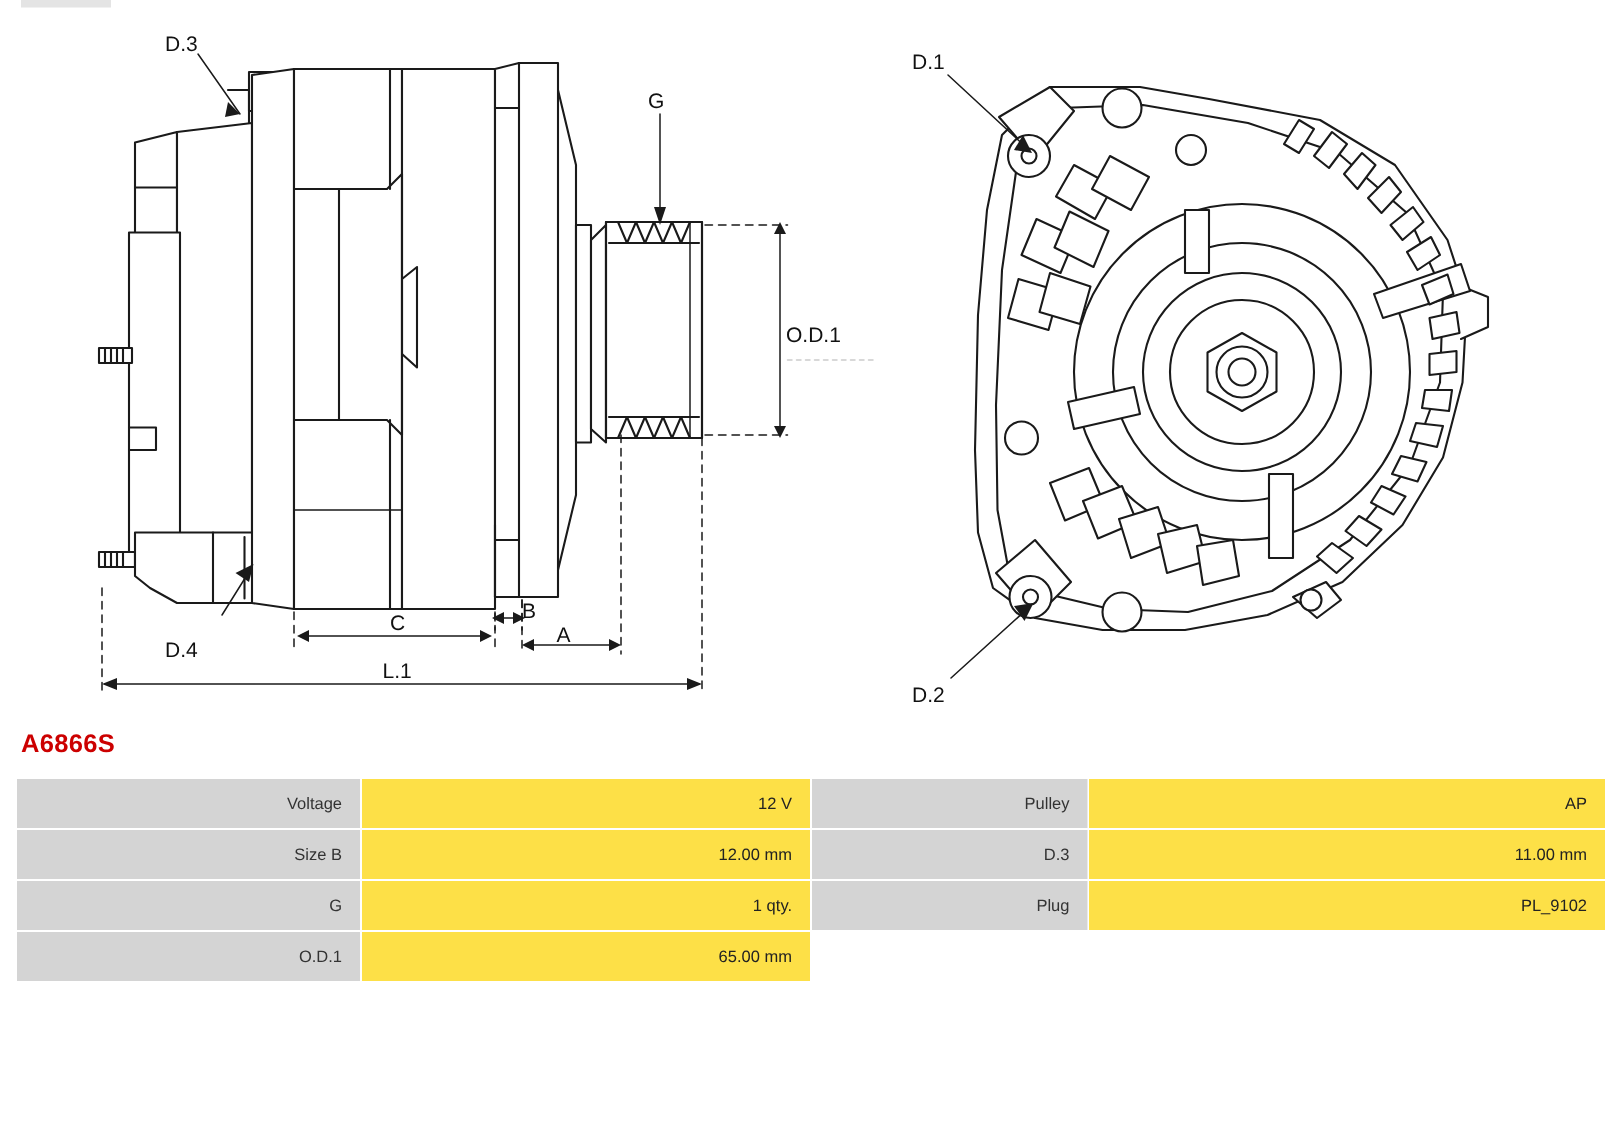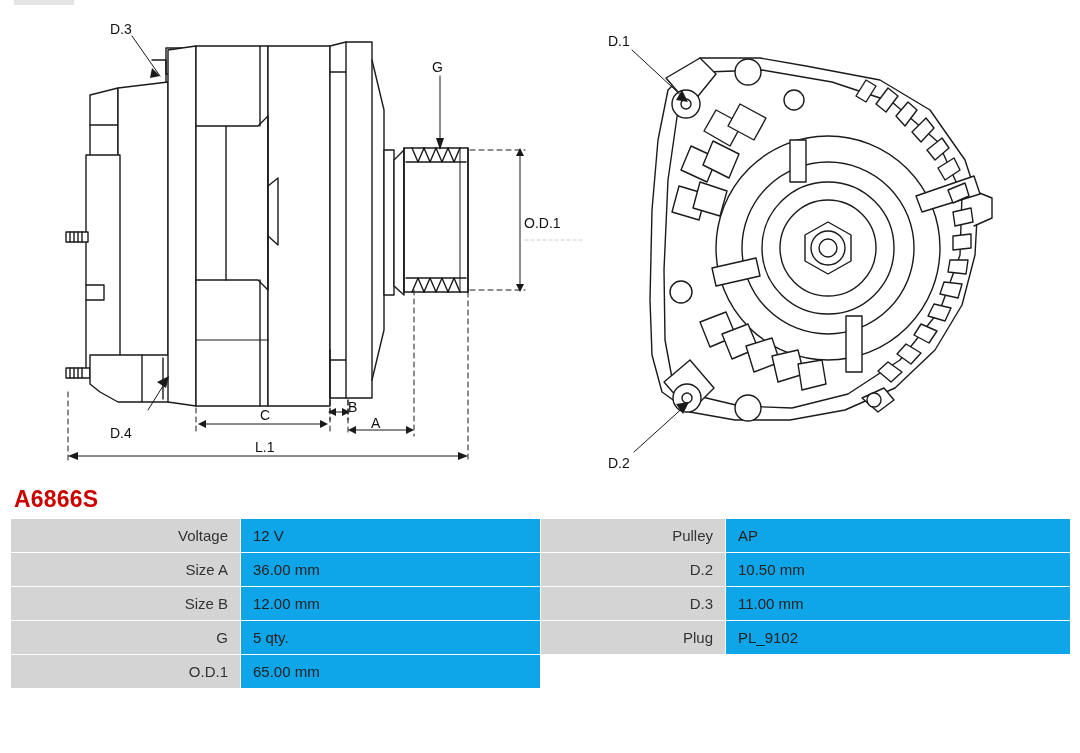--- a/index.html
+++ b/index.html
@@ -24,50 +24,50 @@
     position: absolute;
     left: 0;
     top: 0;
     width: 1080px;
     height: 480px;
   }
   .part-number {
     position: absolute;
     left: 14px;
     top: 486px;
-    font-size: 23px;
+    font-size: 17px;
     font-weight: bold;
     color: #cc0000;
     letter-spacing: 0.2px;
   }
   table.specs {
     position: absolute;
     left: 10px;
     top: 518px;
     width: 1060px;
     border-collapse: collapse;
     table-layout: fixed;
   }
   table.specs td {
     border: 1px solid #ffffff;
     height: 33px;
-    font-size: 15px;
+    font-size: 11px;
     padding: 0 12px;
     vertical-align: middle;
     white-space: nowrap;
     overflow: hidden;
   }
   td.label {
     background: #d4d4d4;
     text-align: right;
     color: #333333;
   }
   td.value {
-    background: #0ea5e9;
-    text-align: left;
+    background: #fde047;
+    text-align: right;
     color: #222222;
   }
   td.empty {
     background: #ffffff;
     border-color: #ffffff;
   }
   col.c1 { width: 230px; }
   col.c2 { width: 300px; }
   col.c3 { width: 185px; }
   col.c4 { width: 345px; }
@@ -295,34 +295,28 @@
         <col class="c4">
     </colgroup>
     <tbody>
       <tr>
         <td class="label">Voltage</td>
         <td class="value">12 V</td>
         <td class="label">Pulley</td>
         <td class="value">AP</td>
       </tr>
       <tr>
-        <td class="label">Size A</td>
-        <td class="value">36.00 mm</td>
-        <td class="label">D.2</td>
-        <td class="value">10.50 mm</td>
-      </tr>
-      <tr>
         <td class="label">Size B</td>
         <td class="value">12.00 mm</td>
         <td class="label">D.3</td>
         <td class="value">11.00 mm</td>
       </tr>
       <tr>
         <td class="label">G</td>
-        <td class="value">5 qty.</td>
+        <td class="value">1 qty.</td>
         <td class="label">Plug</td>
         <td class="value">PL_9102</td>
       </tr>
       <tr>
         <td class="label">O.D.1</td>
         <td class="value">65.00 mm</td>
         <td class="empty"></td>
         <td class="empty"></td>
       </tr>
     </tbody>

